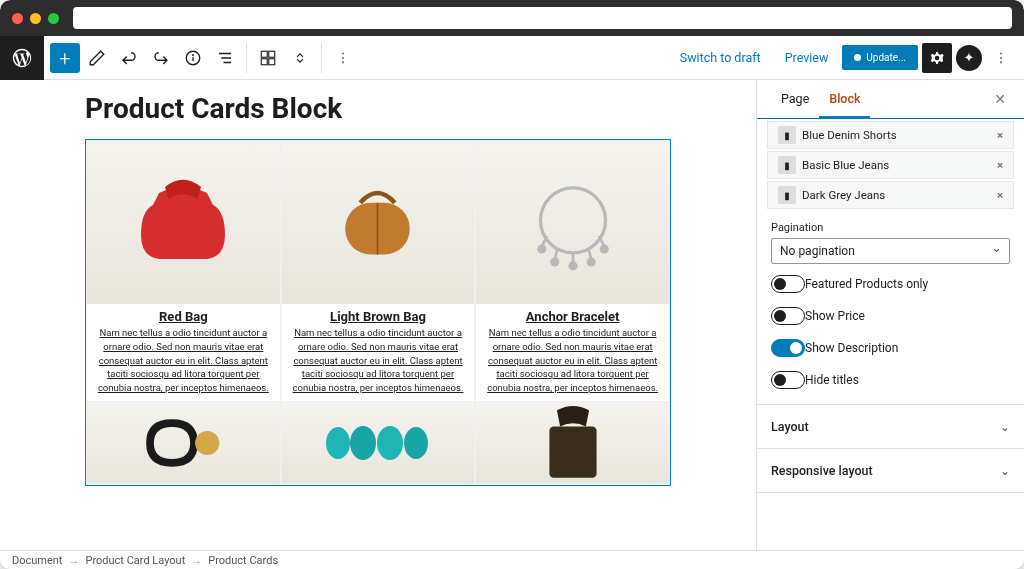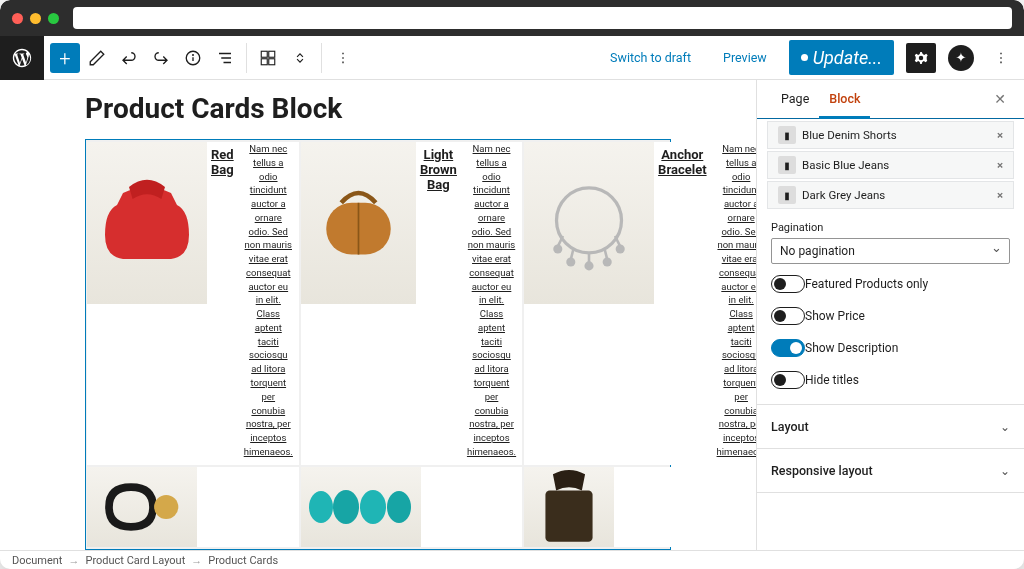--- a/index.html
+++ b/index.html
@@ -16,35 +16,35 @@
 
 
 .editor-toolbar { height: 44px; background: #fff; border-bottom: 1px solid #e0e0e0; display: flex; align-items: center; padding: 0 8px; }
 .toolbar-left { display: flex; align-items: center; gap: 2px; }
 .wp-logo { width: 44px; height: 44px; background: #1e1e1e; display: flex; align-items: center; justify-content: center; margin-left: -8px; margin-right: 4px;}
 .wp-logo svg { fill: #fff; }
 .btn-square { width: 30px; height: 30px; display: flex; align-items: center; justify-content: center; border-radius: 3px; cursor: pointer; }
 .btn-add { background: #007cba; color: #fff; font-size: 20px; font-weight: 300; }
 .btn-icon { color: #1e1e1e; }
 .toolbar-divider { width: 1px; height: 30px; background: #e0e0e0; margin: 0 4px; }
-.toolbar-right { margin-left: auto; display: flex; align-items: center; gap: 12px; }
+.toolbar-right { margin-left: auto; display: flex; align-items: center; gap: 4px; }
 .link-btn { color: #007cba; padding: 6px 10px; cursor: pointer; font-size: 12.5px; }
-.update-btn { background: #007cba; color: #fff; padding: 7px 12px; border-radius: 2px; display: flex; align-items: center; gap: 5px; font-size: 18px; cursor: pointer; font-style: italic; }
+.update-btn { background: #007cba; color: #fff; padding: 7px 12px; border-radius: 2px; display: flex; align-items: center; gap: 5px; font-size: 10px; cursor: pointer; }
 .update-btn::before { content: ""; width: 7px; height: 7px; background: #fff; border-radius: 50%; display: inline-block; }
 .gear-btn { width: 30px; height: 30px; background: #1e1e1e; color: #fff; display: flex; align-items: center; justify-content: center; border-radius: 2px; cursor: pointer; }
 .circle-btn { width: 26px; height: 26px; background: #1e1e1e; color: #fff; border-radius: 50%; display: flex; align-items: center; justify-content: center; font-size: 13px; cursor: pointer; }
 
 .main-area { display: flex; height: 470px; }
 
 
 .canvas-wrap { flex: 1; overflow: hidden; position: relative; }
 .canvas { padding: 12px 85px 0 85px;}
 .page-title { font-size: 28px; font-weight: 700; margin-bottom: 14px; }
 .product-grid { border: 1.5px solid #007cba; display: grid; grid-template-columns: repeat(3, 1fr); gap: 2px; background: #f0f0f0; padding: 2px 1px;}
-.product-cell { background: #fff; display: flex; flex-direction: row; }
+.product-cell { background: #fff; display: flex; flex-direction: column; }
 .product-img-box { height: 162px; background: linear-gradient(to bottom, #f5f3ee 0%, #e8e5dc 100%); display: flex; align-items: center; justify-content: center; }
 .product-title { text-align: center; font-weight: 700; font-size: 13px; text-decoration: underline; padding: 5px 4px 2px; }
 .product-desc { text-align: center; font-size: 9.5px; text-decoration: underline; padding: 0 6px 6px; line-height: 1.45; }
 .product-row2 .product-img-box { height: 80px; }
 
 
 .sidebar { width: 268px; border-left: 1px solid #e0e0e0; background: #fff; overflow-y: auto; font-size: 12.5px; }
 .sidebar-tabs { display: flex; border-bottom: 1px solid #0369a1; padding: 0 14px; position: relative; }
 .sidebar-tab { padding: 11px 10px 9px; cursor: pointer; font-size: 12.5px; position: relative; }
 .sidebar-tab.active { color: #c2410c; font-weight: 500; }

